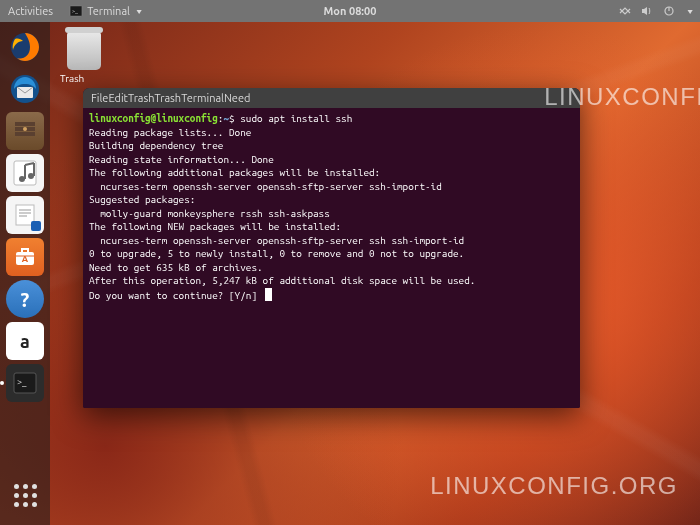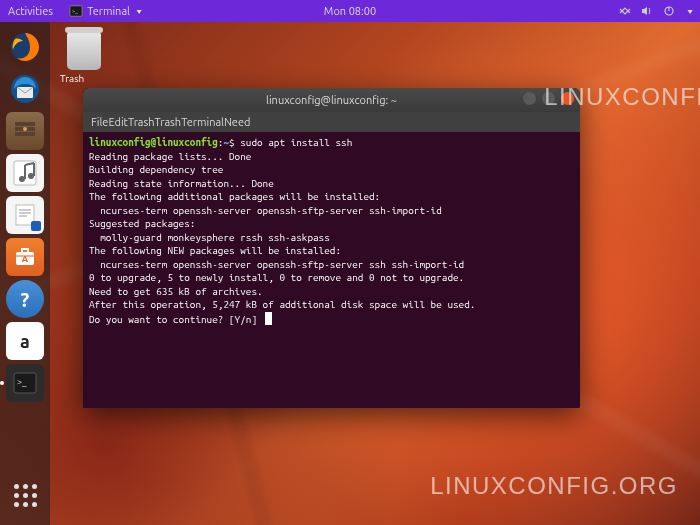--- a/index.html
+++ b/index.html
@@ -18,28 +18,28 @@
 }
 .desktop::before {
   content:""; position:absolute; inset:0;
   background:
     linear-gradient(30deg, transparent 48%, rgba(255,255,255,0.04) 49%, rgba(255,255,255,0.04) 50%, transparent 51%),
     linear-gradient(-20deg, transparent 60%, rgba(255,255,255,0.03) 61%, rgba(255,255,255,0.03) 62%, transparent 63%),
     linear-gradient(75deg, transparent 30%, rgba(0,0,0,0.06) 31%, rgba(0,0,0,0.06) 32%, transparent 33%);
 }
 .topbar {
   position: absolute; top: 0; left: 0; right: 0; height: 22px;
-  background: #6d28d9; color: #dcdcdc;
+  background: #737373; color: #dcdcdc;
   display: flex; align-items: center; font-size: 11px;
   padding: 0 8px;
 }
 .topbar-left { display: flex; align-items: center; gap: 10px; }
 .topbar-appmenu { display: flex; align-items: center; gap: 4px; margin-left: 6px; }
 .arrow-down { display:inline-block; transform: scaleX(1.3); font-size:8px; margin-left:3px; }
-.topbar-center { position:absolute; left:50%; transform:translateX(-50%); }
+.topbar-center { position:absolute; left:50%; transform:translateX(-50%);font-weight:bold; }
 .topbar-right { margin-left:auto; display:flex; align-items:center; gap:10px; }
 .sys-icon svg { display:block; }
 .dock {
   position: absolute; top: 22px; left: 0; width: 50px; bottom: 0;
   background: rgba(30,30,30,0.55);
   display: flex; flex-direction: column; align-items: center;
   padding-top: 6px; gap: 4px;
 }
 .dock-item {
   width: 38px; height: 38px; border-radius: 6px;
@@ -230,28 +230,20 @@
     </div>
   </div>
 </div>
 
 <div class="trash-icon">
   <div class="bin"></div>
   <div>Trash</div>
 </div>
 
 <div class="terminal-window">
-  <div class="titlebar">
-    <span>linuxconfig@linuxconfig: ~</span>
-    <div class="window-controls">
-      <div class="wc wc-min"></div>
-      <div class="wc wc-max"></div>
-      <div class="wc wc-close"></div>
-    </div>
-  </div>
   <div class="menubar">
     <span>File</span>
     <span>Edit</span>
     <span>Trash</span>
     <span>Trash</span>
     <span>Terminal</span>
     <span>Need</span>
   </div>
   <div class="terminal-body"><span class="prompt-user">linuxconfig@linuxconfig</span><span class="cmd">:</span><span class="prompt-path">~</span><span class="cmd">$</span> <span class="cmd">sudo apt install ssh</span>
 <span>Reading package lists... Done</span>

